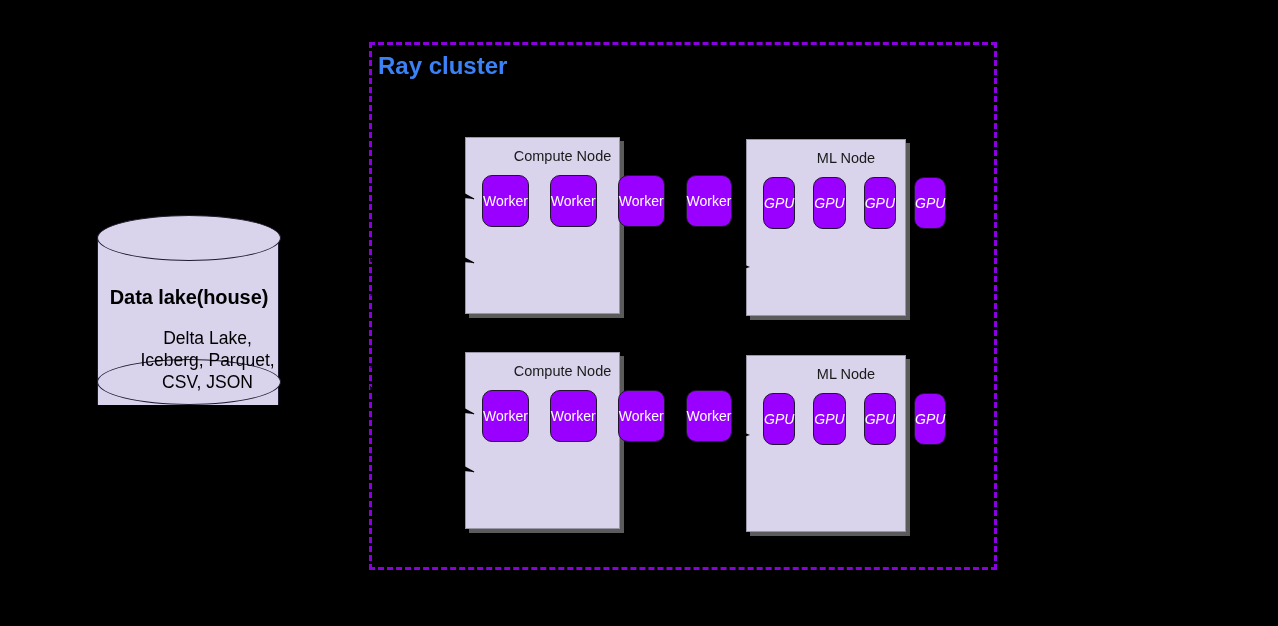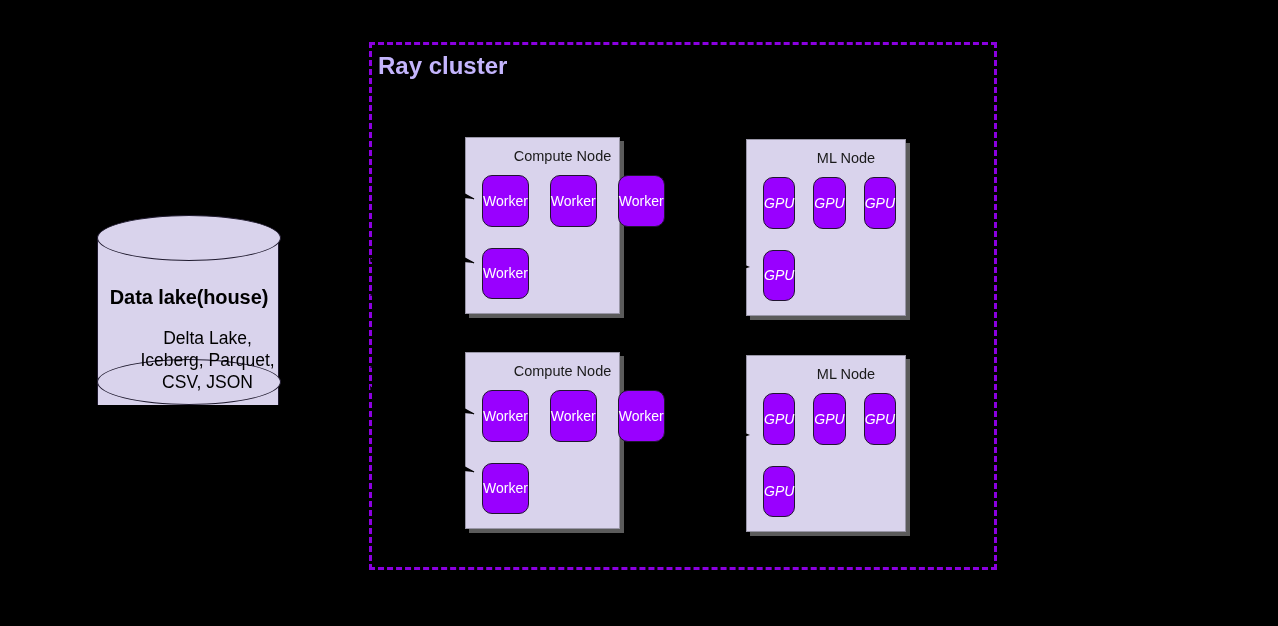--- a/index.html
+++ b/index.html
@@ -101,21 +101,21 @@
     box-sizing: border-box;
     pointer-events: none;
     z-index: -1;
   }
   #cluster-title {
     position: absolute;
     left: 378px;
     top: 52px;
     font-size: 24px;
     font-weight: bold;
-    color: #c4b5fd;
+    color: #3b82f6;
     letter-spacing: 0px;
     white-space: nowrap;
   }
 
   
   .node {
     position: absolute;
     background: #d9d3ec;
     border: 1.3px solid #9a97a8;
     box-sizing: border-box;
@@ -132,21 +132,21 @@
     white-space: nowrap;
     padding-left: 40px;
   }
   .node-grid {
     position: absolute;
     left: 16px;
     right: 16px;
     top: 37px;
     bottom: 14px;
     display: grid;
-    grid-template-columns: 1fr 1fr 1fr;
+    grid-template-columns: 1fr 1fr 1fr 1fr;
     grid-template-rows: 1fr 1fr;
     column-gap: 16px;
     row-gap: 10px;
     gap: 21px;
   }
   .unit {
     background: #9900ff;
     border: 1.6px solid #201430;
     border-radius: 10px;
     display: flex;

